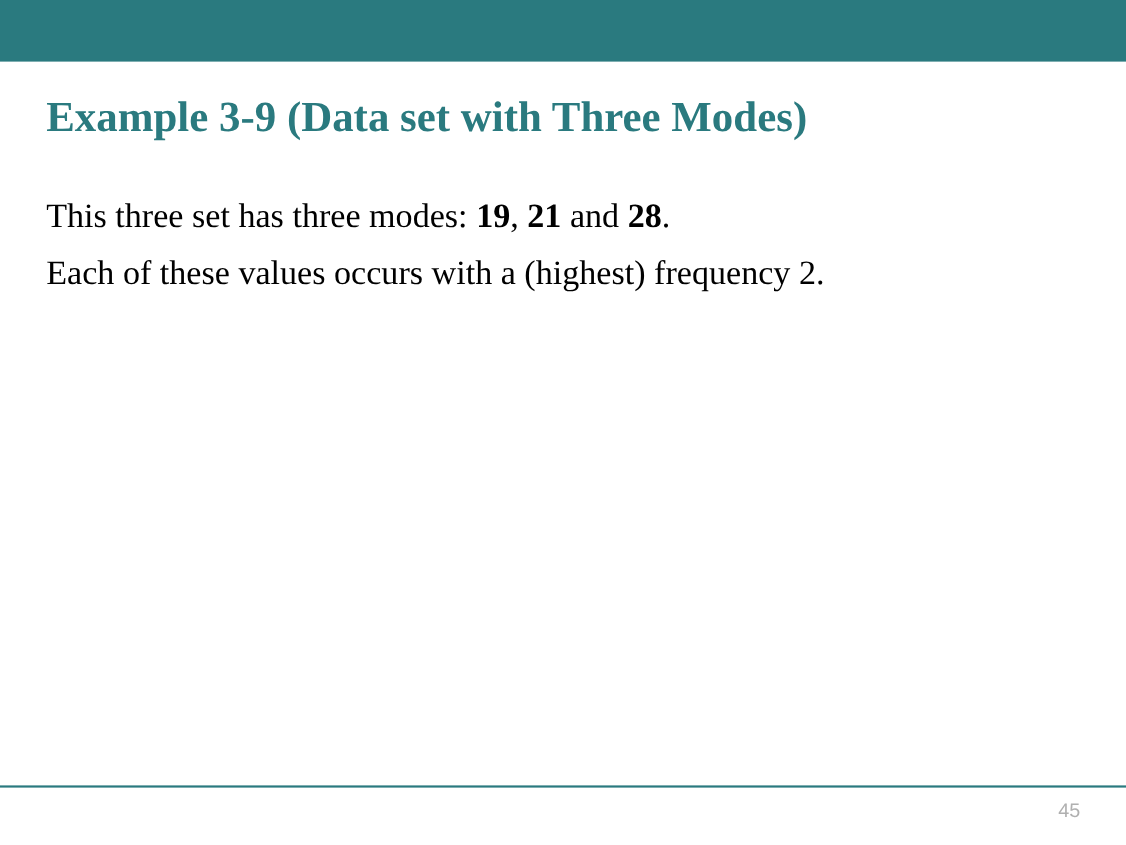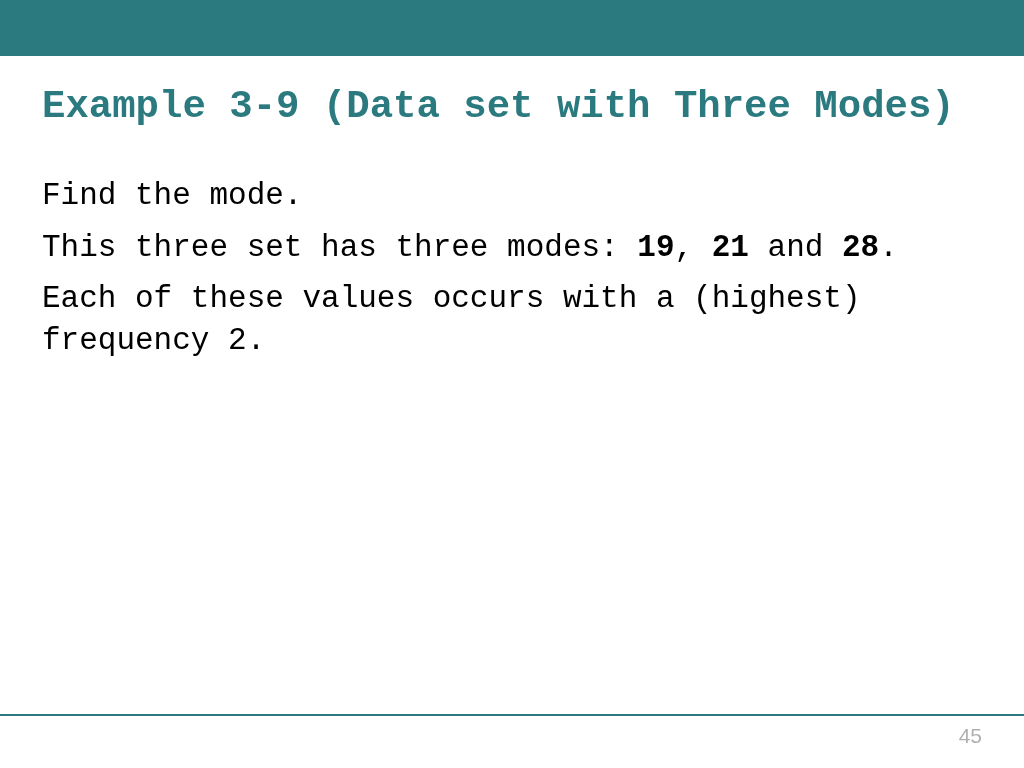--- a/index.html
+++ b/index.html
@@ -15,21 +15,20 @@
       position: relative;
       overflow: hidden;
     }
     .header-bar {
       width: 100%;
       height: 56px;
       background: #2a7a7f;
     }
     .content {
       padding: 28px 66px 0 42px;
-      font-family: Liberation Mono, monospace;
     }
     .title {
       color: #2a7a7f;
       font-size: 39px;
       font-weight: bold;
       margin-bottom: 44px;
       line-height: 1.2;
     }
     .body-text {
       color: #000000;
@@ -49,34 +48,33 @@
       left: 0;
       width: 100%;
       height: 2px;
       background: #2a7a7f;
     }
     .page-number {
       position: absolute;
       bottom: 20px;
       right: 42px;
       color: #b0b0b0;
-      font-size: 21px;
+      font-size: 18px;
       font-family: Arial, sans-serif;
     }
   </style>
 </head>
 <body>
 
 <div class="header-bar"></div>
 
 <div class="content">
   <h1 class="title">Example 3-9 (Data set with Three Modes)</h1>
 
   <div class="body-text">
-    <p>Find the mode.</p>
     <p>
       <span>This three set has three modes: </span><span class="bold">19</span><span>, </span><span class="bold">21</span><span> and </span><span class="bold">28</span><span>.</span>
     </p>
     <p>Each of these values occurs with a (highest) frequency 2.</p>
   </div>
 </div>
 
 <div class="footer-line"></div>
 <div class="page-number">45</div>
 

